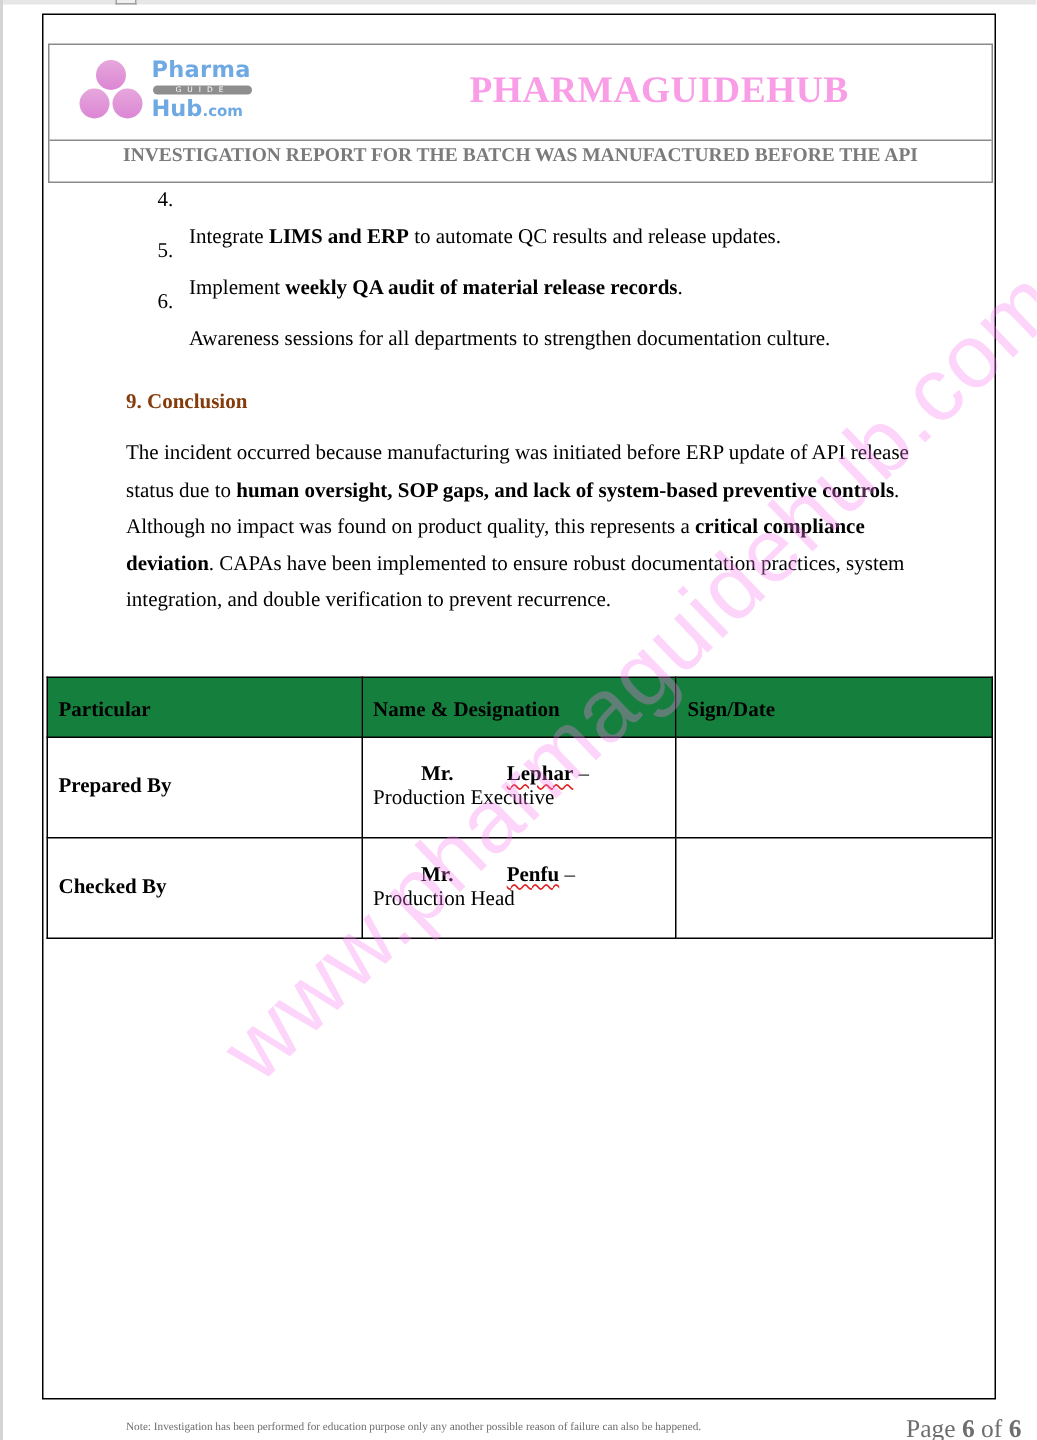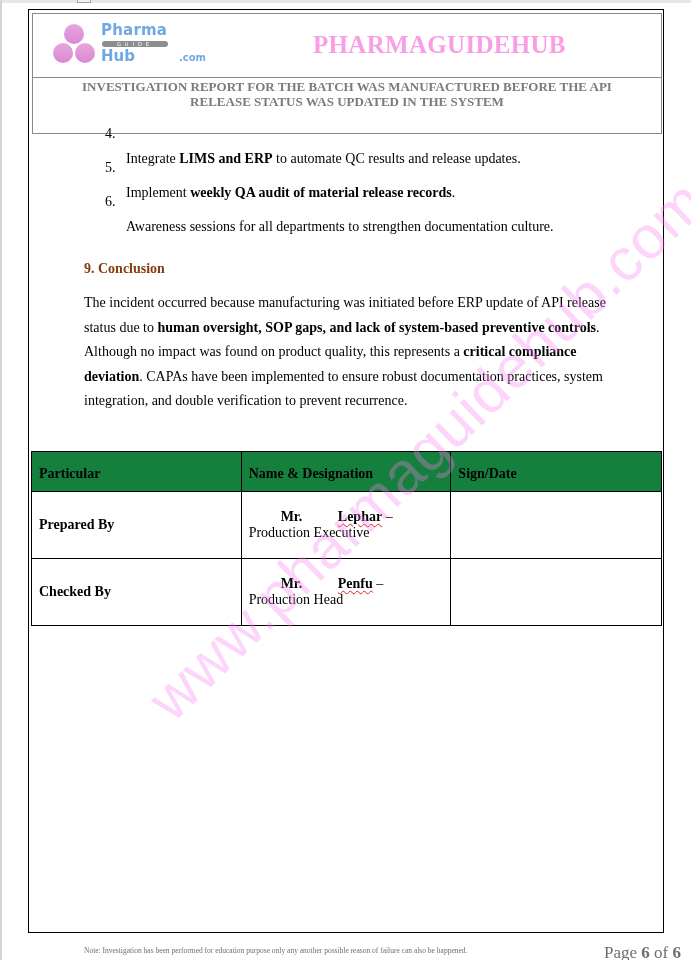--- a/index.html
+++ b/index.html
@@ -11,30 +11,30 @@
   }
   .topbar { position: absolute; left: 0; top: 0; width: 691px; height: 3px; background: #e6e6e6; }
   .topbar-tab { position: absolute; left: 77px; top: 0; width: 12px; height: 2px; border: 1px solid #a0a0a0; border-top: none; background: #f0f0f0; }
   .leftbar { position: absolute; left: 0; top: 0; width: 2px; height: 960px; background: #d4d4d4; }
 
   .page-frame {
     position: absolute; left: 28px; top: 9px; width: 636px; height: 924px;
     border: 1.5px solid #000; box-sizing: border-box;
   }
   .header-box {
-    position: absolute; left: 32px; top: 13px; width: 630px; height: 121px;
+    position: absolute; left: 32px; top: 29px; width: 630px; height: 93px;
     border: 1.5px solid #8a8a8a; box-sizing: border-box;
   }
   .header-top { position: absolute; left: 0; top: 0; width: 100%; height: 64px; border-bottom: 1.5px solid #8a8a8a; box-sizing: border-box; }
   .logo { position: absolute; left: 20px; top: 8px; width: 120px; height: 50px; }
   .logo .c { position: absolute; width: 20px; height: 20px; border-radius: 50%; background: linear-gradient(#e6a7dc, #dc86d4); }
   .logo .t1 { position: absolute; left: 48px; top: -1px; font-family: "DejaVu Sans", sans-serif; font-size: 15px; color: #6fa9e3; font-weight: bold; letter-spacing: 0.2px; }
   .logo .guide { position: absolute; left: 49px; top: 19px; width: 66px; height: 6px; background: #8e8e8e; border-radius: 3px; font-family: "DejaVu Sans", sans-serif; font-size: 5px; color: #fff; text-align: center; line-height: 6px; letter-spacing: 4px; }
   .logo .t2 { position: absolute; left: 48px; top: 25px; font-family: "DejaVu Sans", sans-serif; font-size: 15px; color: #6fa9e3; font-weight: bold; }
-  .logo .t2 small { font-size: 10px; font-weight: bold; padding-left: 44px; }
+  .logo .t2 small { font-size: 10px; font-weight: bold; }
   .brand { position: absolute; left: 260px; top: 17px; font-family: "Liberation Serif", serif; font-weight: bold; font-size: 25px; color: #f99ee6; letter-spacing: 0.3px; margin-left: 20px; }
   .report-title {
     position: absolute; left: 0; top: 64px; width: 100%; text-align: center;
     font-weight: bold; font-size: 13px; line-height: 15px; color: #7b7b7b; padding-top: 1px;
   }
 
   .list { position: absolute; left: 105px; top: 126px; font-size: 14px; }
   .list .item { position: absolute; left: 0; white-space: nowrap; }
   .list .num { position: absolute; left: 0; width: 18px; }
   .list .txt { position: absolute; left: 21px; margin-top: 25px; }
@@ -79,21 +79,20 @@
       <div class="c" style="left:0px; top:21px;"></div>
       <div class="c" style="left:22px; top:21px;"></div>
       <span class="t1">Pharma</span>
       <span class="guide">GUIDE</span>
       <span class="t2"><span>Hub</span><small>.com</small></span>
     </div>
     <div class="brand">PHARMAGUIDEHUB</div>
   </div>
   <div class="report-title">
     <div>INVESTIGATION REPORT FOR THE BATCH WAS MANUFACTURED BEFORE THE API</div>
-    <div>RELEASE STATUS WAS UPDATED IN THE SYSTEM</div>
   </div>
 </div>
 
 <div class="list">
   <div class="item" style="top:0px;">
     <span class="num">4.</span>
     <span class="txt"><span>Integrate </span><b>LIMS and ERP</b><span> to automate QC results and release updates.</span></span>
   </div>
   <div class="item" style="top:34px;">
     <span class="num">5.</span>

